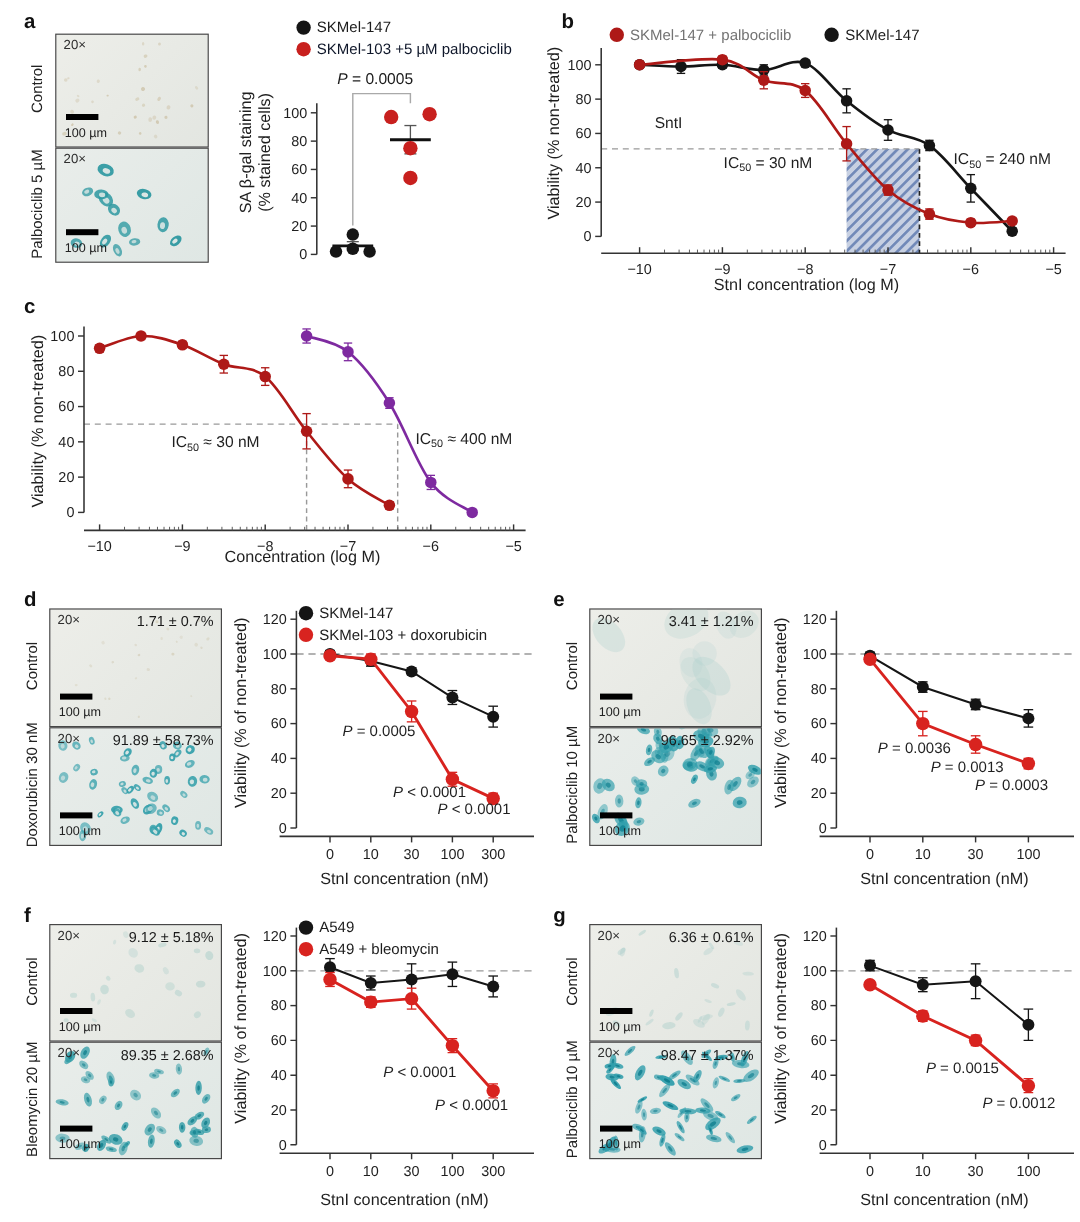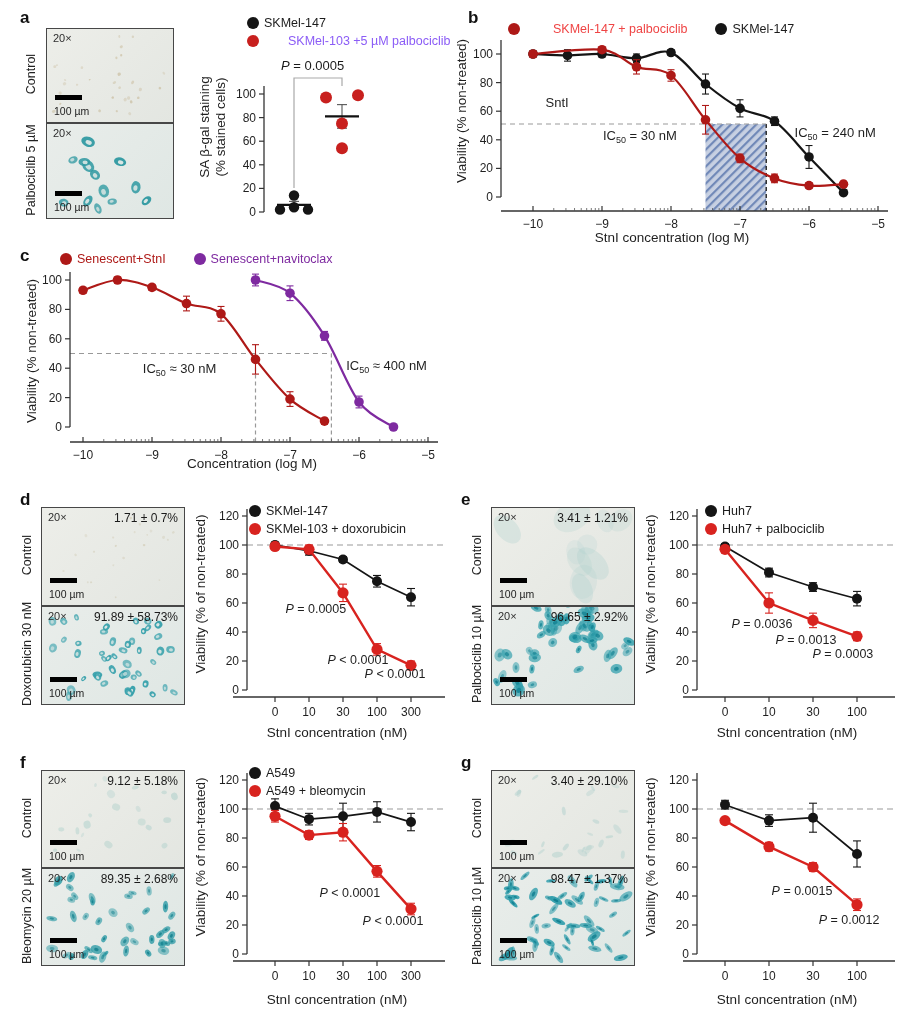--- a/index.html
+++ b/index.html
@@ -105,21 +105,21 @@
     <span class="sbar"></span>
     <span class="sbtxt">100 µm</span>
   </div>
   <div class="legend vert" style="left:247px;top:16px">
     <div class="leg-item">
       <span class="dot" style="background: rgb(21, 21, 21);"></span>
       <span>SKMel-147</span>
     </div>
     <div class="leg-item">
       <span class="dot" style="background: rgb(200, 32, 30);"></span>
-      <span style="color: #8b5cf6; margin-left: 24px;">SKMel-103 +5 µM palbociclib</span>
+      <span style="color: #0f172a;">SKMel-103 +5 µM palbociclib</span>
     </div>
   </div>
   <span class="pval" style="left:281px;top:58px"><i>P</i><span> = 0.0005</span></span>
   <div class="vlab" style="left:128px;top:111px;width:170px"><span>SA β-gal staining</span><br><span>(% stained cells)</span></div>
   <svg id="chart-a" style="left:228px;top:48px" width="225" height="200">
       <line x1="36" y1="38" x2="36" y2="164" stroke="#333" stroke-width="1.3"></line>
       <line x1="31" y1="164" x2="36" y2="164" stroke="#333" stroke-width="1.2"></line>
       <text x="28" y="168" font-size="12" fill="#1f1f1f" text-anchor="end">0</text>
       <line x1="31" y1="140.4" x2="36" y2="140.4" stroke="#333" stroke-width="1.2"></line>
       <text x="28" y="144.4" font-size="12" fill="#1f1f1f" text-anchor="end">20</text>
@@ -147,21 +147,21 @@
       <circle cx="98" cy="49.540000000000006" r="6" fill="#c8201e"></circle>
       <circle cx="130" cy="47.18000000000001" r="6" fill="#c8201e"></circle>
       <circle cx="114" cy="75.5" r="6" fill="#c8201e"></circle>
       <circle cx="114" cy="100.28" r="6" fill="#c8201e"></circle>
     </svg>
 
   <span class="plabel" style="left:468px;top:8px">b</span>
   <div class="legend" style="left:508px;top:22px">
     <div class="leg-item">
       <span class="dot" style="background: rgb(174, 25, 23);"></span>
-      <span style="color: #ef4444; margin-left: 28px;">SKMel-147 + palbociclib</span>
+      <span style="color: #737373;">SKMel-147 + palbociclib</span>
     </div>
     <div class="leg-item">
       <span class="dot" style="background: rgb(21, 21, 21);"></span>
       <span>SKMel-147</span>
     </div>
   </div>
   <svg id="chart-b" style="left:455px;top:34px" width="445" height="212">
       <defs>
         <pattern id="chart-b-h" patternUnits="userSpaceOnUse" width="6" height="6" patternTransform="rotate(45)">
           <rect x="0" y="0" width="6" height="6" fill="#c7d0e2"></rect>
@@ -316,30 +316,20 @@
       <circle cx="354" cy="151.56" r="4.8" fill="#ae1917"></circle>
       <circle cx="388.5" cy="150.13" r="4.8" fill="#ae1917"></circle>
       <text x="102.14999999999998" y="72.91000000000001" font-size="13" fill="#2b2b2b" text-anchor="middle">SntI</text>
       <text x="184.95000000000005" y="105.80000000000001" font-size="13" fill="#ae1917" text-anchor="middle"><tspan>IC</tspan><tspan font-size="9" dy="3">50</tspan><tspan dy="-3"> = 30 nM</tspan></text>
       <text x="380.21999999999997" y="102.94" font-size="13" fill="#151515" text-anchor="middle"><tspan>IC</tspan><tspan font-size="9" dy="3">50</tspan><tspan dy="-3"> = 240 nM</tspan></text>
     </svg>
   <div class="xlab" style="left:672px;top:230px">StnI concentration (log M)</div>
   <div class="vlab" style="left:362px;top:103px;width:200px">Viability (% non-treated)</div>
 
   <span class="plabel" style="left:20px;top:246px">c</span>
-  <div class="legend" style="left:60px;top:252px">
-    <div class="leg-item">
-      <span class="dot" style="background: rgb(174, 25, 23);"></span>
-      <span style="color: rgb(174, 25, 23);">Senescent+StnI</span>
-    </div>
-    <div class="leg-item">
-      <span class="dot" style="background: rgb(126, 42, 160);"></span>
-      <span style="color: rgb(126, 42, 160);">Senescent+navitoclax</span>
-    </div>
-  </div>
   <svg id="chart-c" style="left:15px;top:268px" width="450" height="212">
       <line x1="55" y1="85.5" x2="316.4" y2="85.5" stroke="#999999" stroke-width="1.1" stroke-dasharray="5,4"></line>
       <line x1="240.5" y1="85.5" x2="240.5" y2="174" stroke="#999999" stroke-width="1.2" stroke-dasharray="4,3"></line>
       <line x1="316.4" y1="85.5" x2="316.4" y2="174" stroke="#999999" stroke-width="1.2" stroke-dasharray="4,3"></line>
       <line x1="55" y1="4" x2="55" y2="159" stroke="#333" stroke-width="1.3"></line>
       <line x1="50" y1="159" x2="55" y2="159" stroke="#333" stroke-width="1.2"></line>
       <text x="47" y="163" font-size="12" fill="#1f1f1f" text-anchor="end">0</text>
       <line x1="50" y1="129.6" x2="55" y2="129.6" stroke="#333" stroke-width="1.2"></line>
       <text x="47" y="133.6" font-size="12" fill="#1f1f1f" text-anchor="end">20</text>
       <line x1="50" y1="100.2" x2="55" y2="100.2" stroke="#333" stroke-width="1.2"></line>
@@ -815,30 +805,20 @@
         <ellipse cx="63.2" cy="15.6" rx="6.1" ry="4.8" fill="#33a0ad" opacity="0.79" transform="rotate(155 63.2 15.6)"></ellipse>
         <ellipse cx="63.2" cy="15.6" rx="2.4" ry="1.9" fill="#0f7f90" opacity="0.79" transform="rotate(155 63.2 15.6)"></ellipse>
         <ellipse cx="99.9" cy="1.3" rx="6.9" ry="5.2" fill="#33a0ad" opacity="0.49" transform="rotate(25 99.9 1.3)"></ellipse>
         <ellipse cx="99.9" cy="1.3" rx="2.7" ry="2.1" fill="#0f7f90" opacity="0.49" transform="rotate(25 99.9 1.3)"></ellipse>
       </svg>
     <span class="mag">20×</span>
     <span class="pct">96.65 ± 2.92%</span>
     <span class="sbar"></span>
     <span class="sbtxt">100 µm</span>
   </div>
-  <div class="legend vert" style="left:705px;top:504px">
-    <div class="leg-item">
-      <span class="dot" style="background: rgb(21, 21, 21);"></span>
-      <span>Huh7</span>
-    </div>
-    <div class="leg-item">
-      <span class="dot" style="background: rgb(216, 35, 31);"></span>
-      <span>Huh7 + palbociclib</span>
-    </div>
-  </div>
   <svg id="chart-e" style="left:655px;top:493px" width="245" height="238">
       <line x1="42" y1="52" x2="238" y2="52" stroke="#999999" stroke-width="1.1" stroke-dasharray="6,4"></line>
       <line x1="42" y1="16" x2="42" y2="197" stroke="#333" stroke-width="1.3"></line>
       <line x1="37" y1="197" x2="42" y2="197" stroke="#333" stroke-width="1.2"></line>
       <text x="34" y="201" font-size="12" fill="#1f1f1f" text-anchor="end">0</text>
       <line x1="37" y1="168" x2="42" y2="168" stroke="#333" stroke-width="1.2"></line>
       <text x="34" y="172" font-size="12" fill="#1f1f1f" text-anchor="end">20</text>
       <line x1="37" y1="139" x2="42" y2="139" stroke="#333" stroke-width="1.2"></line>
       <text x="34" y="143" font-size="12" fill="#1f1f1f" text-anchor="end">40</text>
       <line x1="37" y1="110" x2="42" y2="110" stroke="#333" stroke-width="1.2"></line>
@@ -1136,21 +1116,21 @@
         <ellipse cx="103.9" cy="50.5" rx="3.6" ry="1.8" fill="#a4cbc8" opacity="0.40" transform="rotate(24 103.9 50.5)"></ellipse>
         <ellipse cx="26.9" cy="22.3" rx="3.8" ry="2.0" fill="#a4cbc8" opacity="0.34" transform="rotate(107 26.9 22.3)"></ellipse>
         <ellipse cx="117.4" cy="65.8" rx="3.8" ry="1.3" fill="#a4cbc8" opacity="0.43" transform="rotate(170 117.4 65.8)"></ellipse>
         <ellipse cx="125.4" cy="58.1" rx="5.7" ry="2.7" fill="#a4cbc8" opacity="0.33" transform="rotate(51 125.4 58.1)"></ellipse>
         <ellipse cx="131.5" cy="40.4" rx="4.8" ry="1.6" fill="#a4cbc8" opacity="0.31" transform="rotate(2 131.5 40.4)"></ellipse>
         <ellipse cx="90.5" cy="81.9" rx="5.4" ry="2.9" fill="#a4cbc8" opacity="0.32" transform="rotate(29 90.5 81.9)"></ellipse>
         <ellipse cx="71.8" cy="40.0" rx="4.3" ry="1.9" fill="#a4cbc8" opacity="0.42" transform="rotate(82 71.8 40.0)"></ellipse>
         <ellipse cx="98.3" cy="21.7" rx="4.7" ry="2.3" fill="#a4cbc8" opacity="0.31" transform="rotate(146 98.3 21.7)"></ellipse>
       </svg>
     <span class="mag">20×</span>
-    <span class="pct">3.40 ± 29.10%</span>
+    <span class="pct">6.36 ± 0.61%</span>
     <span class="sbar"></span>
     <span class="sbtxt">100 µm</span>
   </div>
   <div class="imgbox img-stain" style="left:491px;top:868px;width:144px;height:98px">
     <svg class="cellsvg" width="142" height="96">
         <ellipse cx="43.3" cy="76.3" rx="6.8" ry="2.8" fill="#2f9dab" opacity="0.57" transform="rotate(97 43.3 76.3)"></ellipse>
         <ellipse cx="43.3" cy="76.3" rx="2.7" ry="1.1" fill="#0e7d8e" opacity="0.57" transform="rotate(97 43.3 76.3)"></ellipse>
         <ellipse cx="76.2" cy="58.2" rx="5.4" ry="1.7" fill="#2f9dab" opacity="0.53" transform="rotate(128 76.2 58.2)"></ellipse>
         <ellipse cx="76.2" cy="58.2" rx="2.2" ry="0.7" fill="#0e7d8e" opacity="0.53" transform="rotate(128 76.2 58.2)"></ellipse>
         <ellipse cx="58.9" cy="11.9" rx="4.8" ry="1.6" fill="#2f9dab" opacity="0.84" transform="rotate(174 58.9 11.9)"></ellipse>

